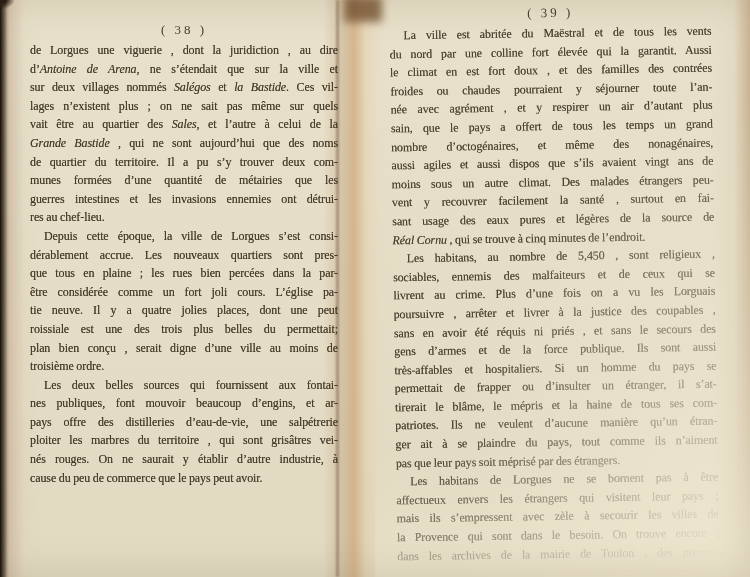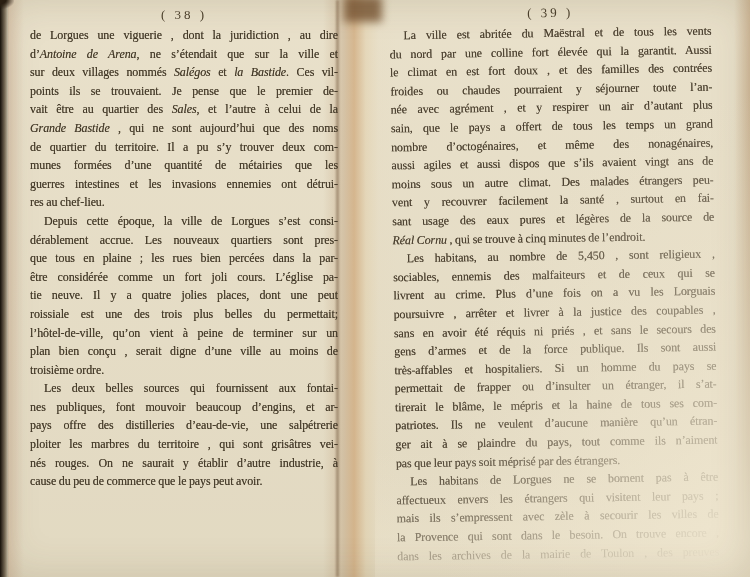--- a/index.html
+++ b/index.html
@@ -59,21 +59,21 @@
       radial-gradient(ellipse at 100% 105%, rgba(238,229,206,0.95) 8%, rgba(238,229,206,0) 60%),
       linear-gradient(to bottom, rgba(238,229,206,0) 78%, rgba(238,229,206,0.55) 100%);
   }
   .vignette {
     position: absolute; inset: 0; pointer-events: none; z-index: 6;
     box-shadow: inset 0 0 40px rgba(90,70,40,0.18);
   }
 
   
   .page { position: absolute; color: #443a29; }
-  .page-left  { left: 30px;  top: 3px; width: 308px; }
+  .page-left  { left: 30px;  top: 18px; width: 308px; }
   .page-right { left: 389px; top: 1px; width: 322px;
                 transform: rotate(-0.85deg); transform-origin: 50% 0; }
 
   .page-header {
     text-align: center; font-size: 13px; letter-spacing: 3px;
     height: 23px; line-height: 23px; color: #4a3f2c;
   }
   .line {
     font-size: 12px; height: 18.6px; line-height: 18.6px;
     letter-spacing: -0.1px; word-spacing: -0.3px;
@@ -99,34 +99,33 @@
   <div class="gutter-line"></div>
   <div class="gutter-top-dark"></div>
   <div class="edge-right"></div>
 
   <div class="page page-left">
     <div class="page-header">( 38 )</div>
     <div id="left-lines">
         <div class="line">de Lorgues une viguerie , dont la juridiction , au dire</div>
         <div class="line">d’<i>Antoine de Arena</i>, ne s’étendait que sur la ville et</div>
         <div class="line">sur deux villages nommés <i>Salégos</i> et <i>la Bastide</i>. Ces vil-</div>
-        <div class="line">points ils se trouvaient. Je pense que le premier de-</div>
+        <div class="line">lages n’existent plus ; on ne sait pas même sur quels</div>
         <div class="line">vait être au quartier des <i>Sales</i>, et l’autre à celui de la</div>
         <div class="line"><i>Grande Bastide</i> , qui ne sont aujourd’hui que des noms</div>
         <div class="line">de quartier du territoire. Il a pu s’y trouver deux com-</div>
         <div class="line">munes formées d’une quantité de métairies que les</div>
         <div class="line">guerres intestines et les invasions ennemies ont détrui-</div>
         <div class="line end">res au chef-lieu.</div>
         <div class="line indent">Depuis cette époque, la ville de Lorgues s’est consi-</div>
         <div class="line">dérablement accrue. Les nouveaux quartiers sont pres-</div>
         <div class="line">que tous en plaine ; les rues bien percées dans la par-</div>
         <div class="line">être considérée comme un fort joli cours. L’église pa-</div>
         <div class="line">tie neuve. Il y a quatre jolies places, dont une peut</div>
         <div class="line">roissiale est une des trois plus belles du permettait;</div>
-        <div class="line">l’hôtel-de-ville, qu’on vient à peine de terminer sur un</div>
         <div class="line">plan bien conçu , serait digne d’une ville au moins de</div>
         <div class="line end">troisième ordre.</div>
         <div class="line indent">Les deux belles sources qui fournissent aux fontai-</div>
         <div class="line">nes publiques, font mouvoir beaucoup d’engins, et ar-</div>
         <div class="line">pays offre des distilleries d’eau-de-vie, une salpétrerie</div>
         <div class="line">ploiter les marbres du territoire , qui sont grisâtres vei-</div>
         <div class="line">nés rouges. On ne saurait y établir d’autre industrie, à</div>
         <div class="line end">cause du peu de commerce que le pays peut avoir.</div>
       </div>
   </div>

